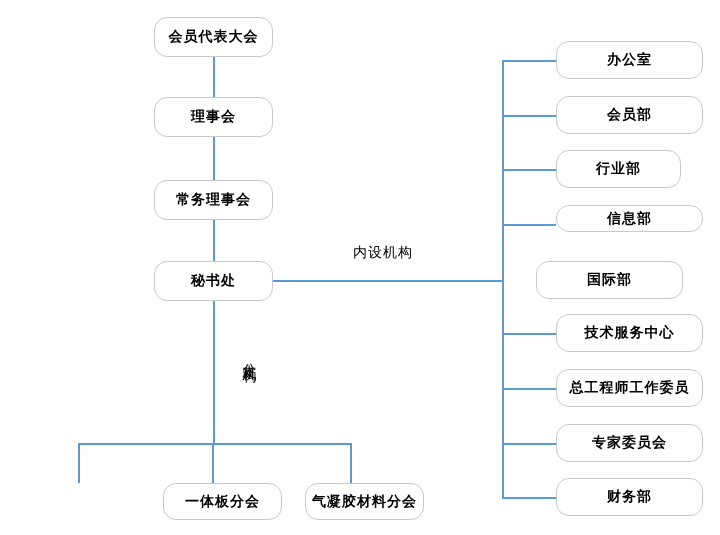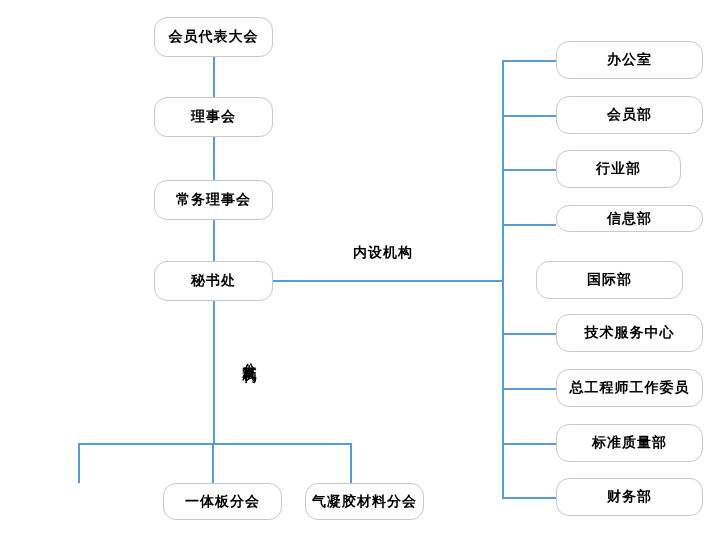--- a/index.html
+++ b/index.html
@@ -25,21 +25,21 @@
     display:flex;align-items:center;justify-content:center;
     font-size:14px;font-weight:bold;color:var(--text);
     letter-spacing:1px;
     white-space:nowrap;
   }
   .hline,.vline{position:absolute;background:var(--connector-line);}
   .hline{height:1.5px;}
   .vline{width:1.5px;}
   .flabel{
     position:absolute;
-    font-size:14px;font-weight:bold;color:var(--text);
+    font-size:14px;font-weight:normal;color:var(--text);
     letter-spacing:1px;white-space:nowrap;
   }
   .flabel.vertical{
     writing-mode:vertical-rl;
     text-orientation:upright;
     letter-spacing:2px;
   }
 </style>
 </head>
 <body>
@@ -68,21 +68,21 @@
   <div class="hline" style="left:502px;top:443px;width:54px"></div>
   <div class="hline" style="left:502px;top:497px;width:54px"></div>
 
   <div class="box" style="left:556px;top:41px;width:147px;height:38px">办公室</div>
   <div class="box" style="left:556px;top:96px;width:147px;height:38px">会员部</div>
   <div class="box" style="left:556px;top:150px;width:125px;height:38px">行业部</div>
   <div class="box" style="left:556px;top:205px;width:147px;height:27px">信息部</div>
   <div class="box" style="left:536px;top:261px;width:147px;height:38px">国际部</div>
   <div class="box" style="left:556px;top:314px;width:147px;height:38px">技术服务中心</div>
   <div class="box" style="left:556px;top:369px;width:147px;height:38px">总工程师工作委员</div>
-  <div class="box" style="left:556px;top:424px;width:147px;height:38px">标准质量部</div>
+  <div class="box" style="left:556px;top:424px;width:147px;height:38px">专家委员会</div>
   <div class="box" style="left:556px;top:478px;width:147px;height:38px">财务部</div>
 
   <div class="vline" style="left:213px;top:301px;height:142px"></div>
   <div class="flabel vertical" style="left:241px;top:352px">分支机构</div>
 
   <div class="hline" style="left:78px;top:443px;width:272px"></div>
   <div class="vline" style="left:78px;top:443px;height:40px"></div>
   <div class="vline" style="left:212px;top:443px;height:40px"></div>
   <div class="vline" style="left:350px;top:443px;height:40px"></div>
 

